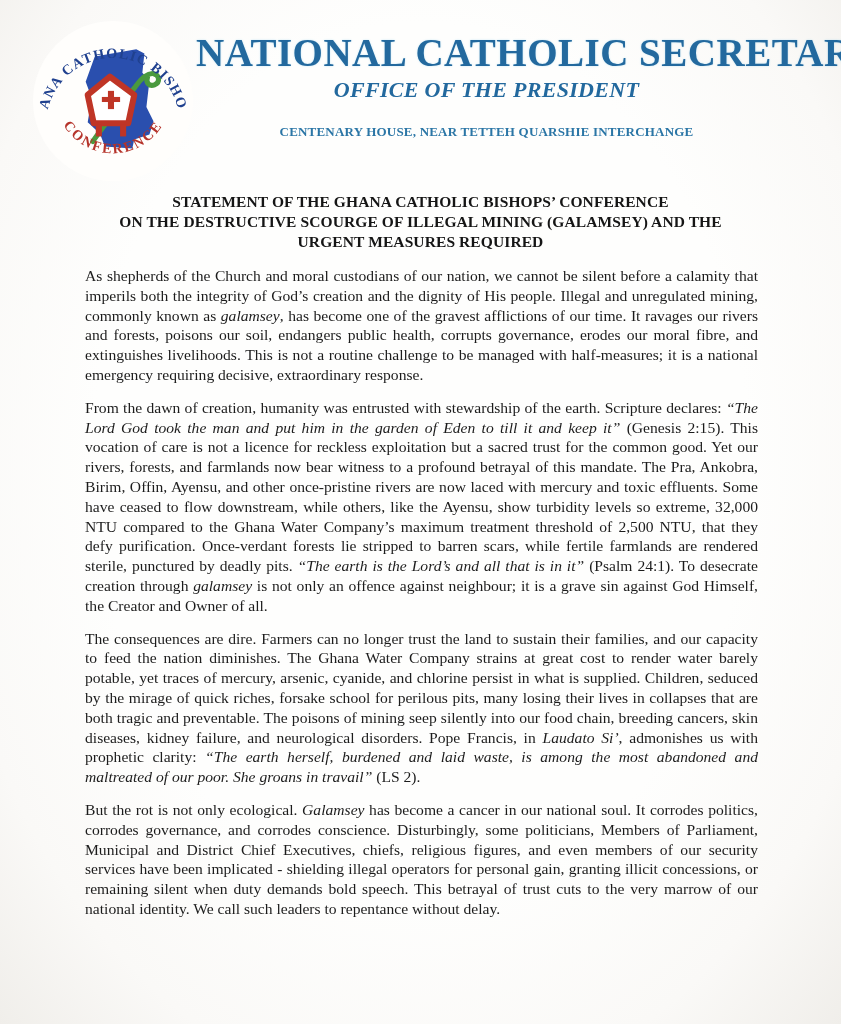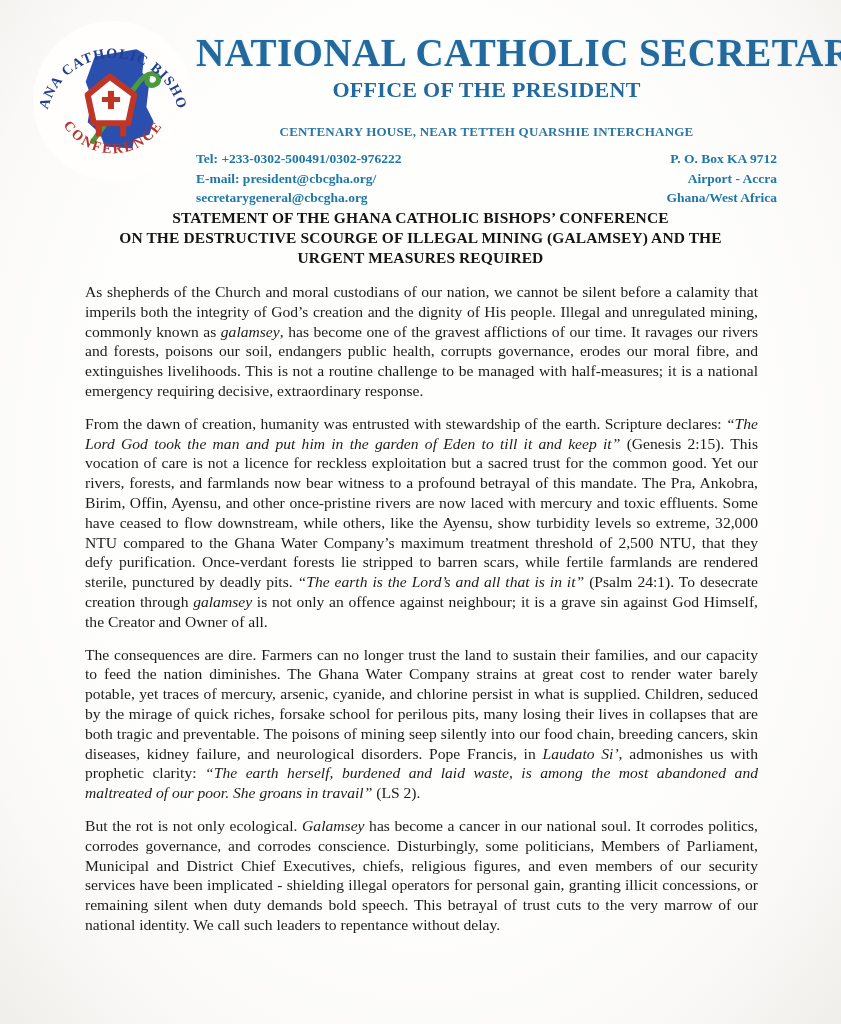--- a/index.html
+++ b/index.html
@@ -29,38 +29,38 @@
     text-align:center;
   }
   .org-name {
     font-size:39px; font-weight:bold; letter-spacing:0.5px;
     color:#23699e;
     text-shadow:0 0 2px rgba(120,200,235,0.45);
     white-space:nowrap;
   }
   .office-title {
     font-size:22px; font-weight:bold; color:#23699e;
-    margin-top:2px; letter-spacing:0.3px;
+    margin-top:2px; letter-spacing:0.3px;font-style:italic;
   }
   .address-line {
     font-size:13px; font-weight:bold; color:#2b76a6;
     margin-top:21px; letter-spacing:0.2px;
   }
   .contact-row {
     display:flex; justify-content:space-between;
     margin-top:9px;
     font-size:13.5px; font-weight:bold; color:#1d77a7;
     line-height:1.45;
   }
   .contact-left { text-align:left; }
   .contact-right { text-align:right; }
 
   
   .doc-title {
-    margin-top:16px;
+    margin-top:0;
     text-align:center;
     font-weight:bold;
     font-size:15.5px;
     line-height:20px;
     color:#151515;
     letter-spacing:0.1px;
   }
 
   .doc-body {
     padding:14px 83px 0 85px;
@@ -106,32 +106,20 @@
       <text font-family="Liberation Serif, DejaVu Serif, serif" font-size="14" font-weight="bold" fill="#b5332a" letter-spacing="2">
         <textPath href="#arcBottom" startOffset="50%" text-anchor="middle">CONFERENCE</textPath>
       </text>
     </svg>
 
     <div class="head-center">
       <div class="org-name">NATIONAL CATHOLIC SECRETARIAT</div>
       <div class="office-title">OFFICE OF THE PRESIDENT</div>
       <div class="address-line">CENTENARY HOUSE, NEAR TETTEH QUARSHIE INTERCHANGE</div>
 
-      <div class="contact-row">
-        <div class="contact-left">
-          <div>Tel: +233-0302-500491/0302-976222</div>
-          <div>E-mail: president@cbcgha.org/</div>
-          <div>secretarygeneral@cbcgha.org</div>
-        </div>
-        <div class="contact-right">
-          <div>P. O. Box KA 9712</div>
-          <div>Airport - Accra</div>
-          <div>Ghana/West Africa</div>
-        </div>
-      </div>
     </div>
   </div>
 
   <div class="doc-title">
       <div>STATEMENT OF THE GHANA CATHOLIC BISHOPS’ CONFERENCE</div>
       <div>ON THE DESTRUCTIVE SCOURGE OF ILLEGAL MINING (GALAMSEY) AND THE</div>
       <div>URGENT MEASURES REQUIRED</div>
     </div>
 
   <div class="doc-body">

